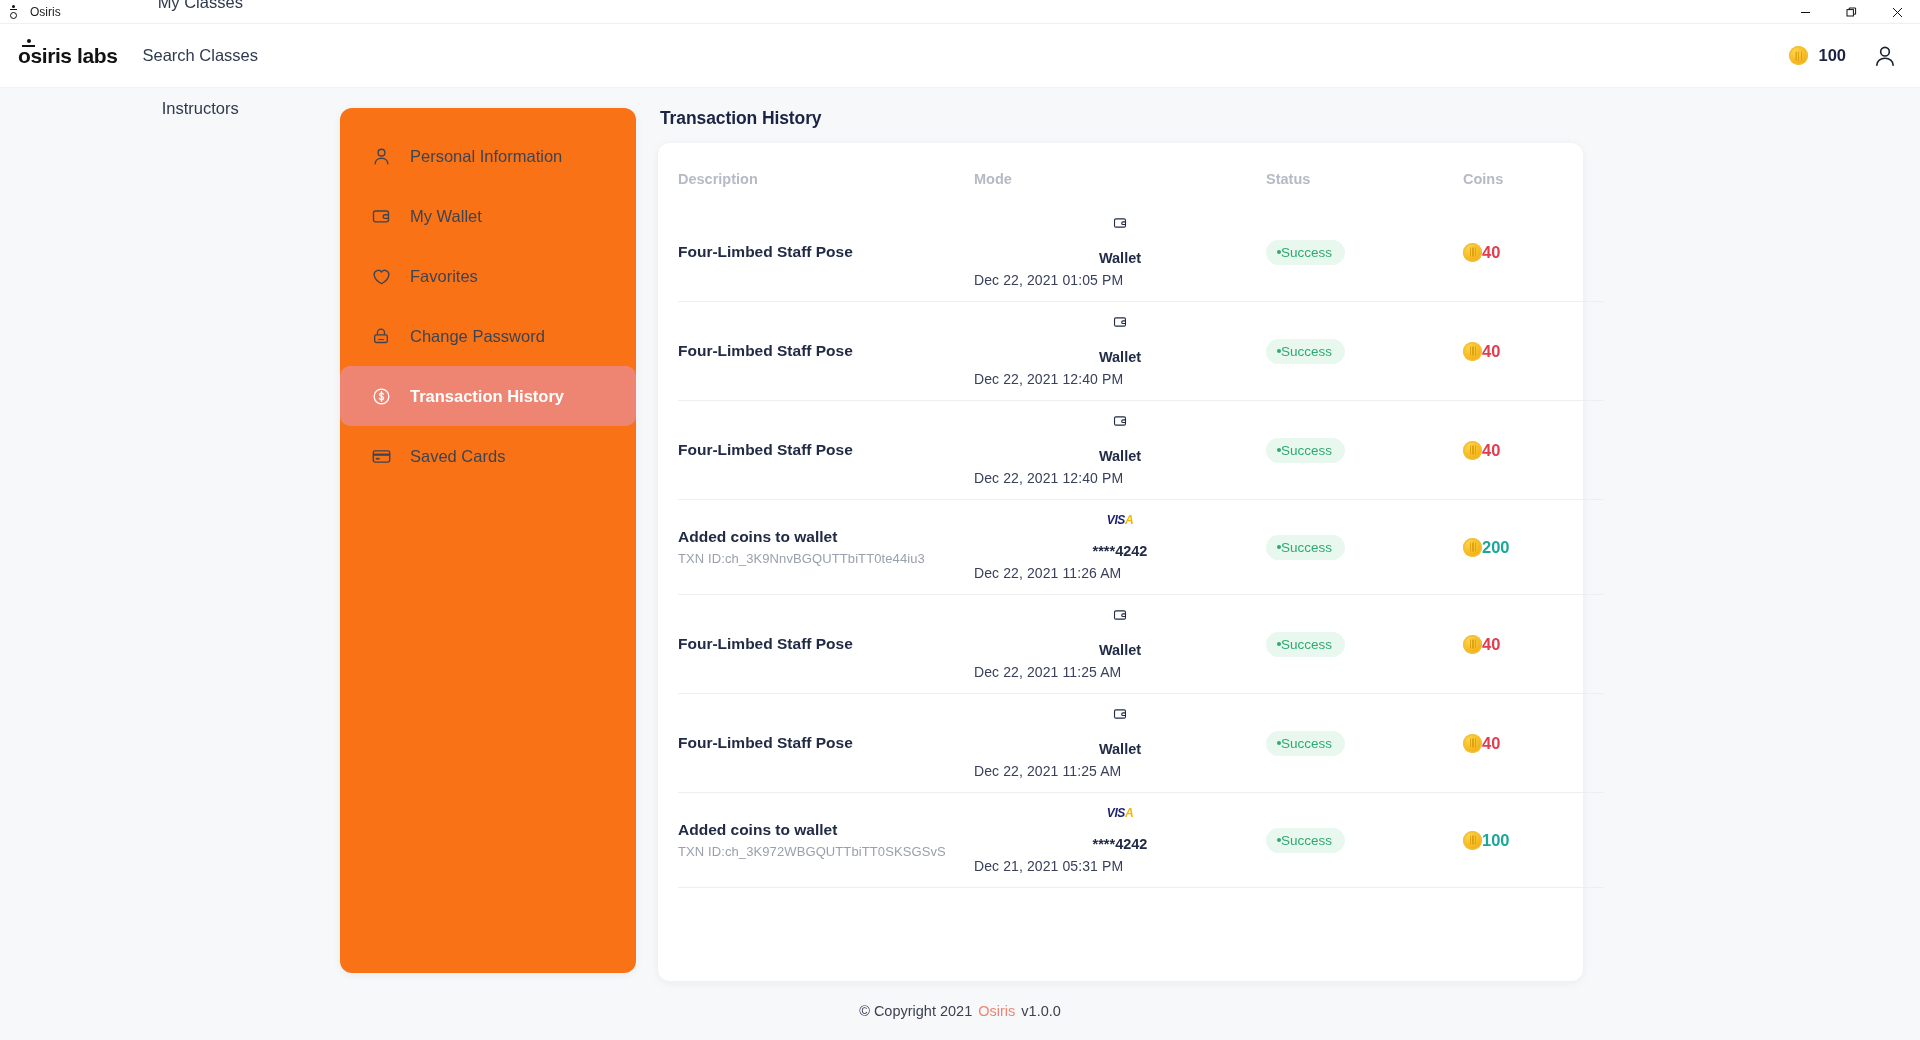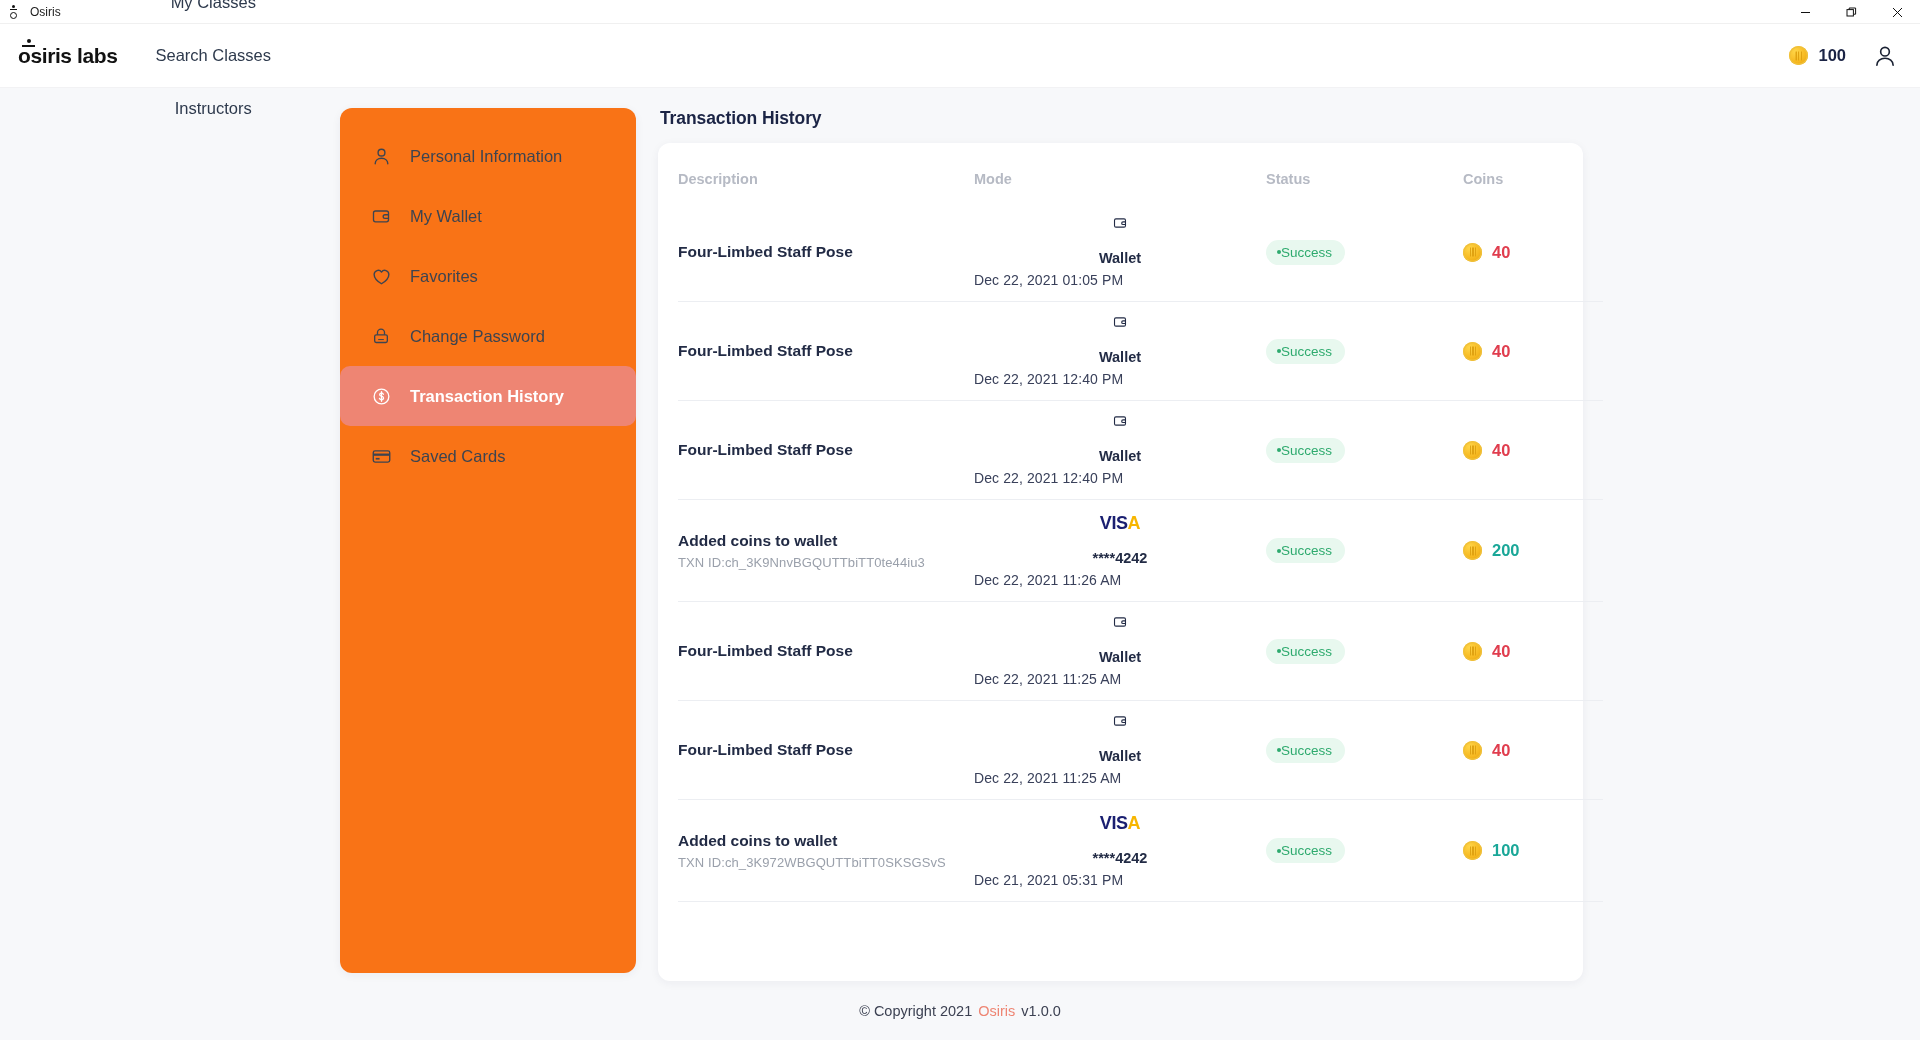--- a/index.html
+++ b/index.html
@@ -30,21 +30,21 @@
 
   
   .navbar {
     height: 64px; width: 100%;
     background: #ffffff;
     display: flex; align-items: center;
     padding: 0 24px 0 18px;
     border-bottom: 1px solid #f2f2f4;
     position: relative;
   }
-  .brand { display:flex; align-items:flex-end; position: relative; margin-right: 38px; }
+  .brand { display:flex; align-items:flex-end; position: relative; margin-right: 25px; }
   .brand-text { font-size: 21px; font-weight: 700; color: #121212; letter-spacing: -0.4px; }
   .brand-dot { position:absolute; left: 9px; top: -5px; width: 4px; height: 4px; border-radius: 50%; background:#121212; }
   .brand-bar { position:absolute; left: 4px; top: 1px; width: 13px; height: 2px; background:#121212; }
   .navlinks { display:flex; align-items:center; gap: 34px; flex-direction: column; }
   .navlink { font-size: 16.5px; color: #2e3a4d; cursor:pointer; }
   .nav-right { position:absolute; right: 22px; display:flex; align-items:center; gap: 26px; }
   .coin-wrap { display:flex; align-items:center; gap: 10px; cursor:pointer; }
   .coin {
     width:19px; height:19px; border-radius:50%;
     background: radial-gradient(circle at 35% 30%, #ffd64a 0%, #f6b71e 58%, #e09b12 100%);
@@ -122,35 +122,35 @@
   table.txn td { padding: 13px 0 13px 0; border-bottom: 1px solid #eceef2; vertical-align: middle; }
   table.txn tr:last-child td { border-bottom: 1px solid #eceef2; }
 
   .desc-main { font-size: 15.5px; font-weight: 700; color:#222b45; }
   .desc-sub  { font-size: 13px; color:#9aa0ab; margin-top: 5px; letter-spacing: 0.1px; }
 
   .mode-line { display:flex; align-items:center; gap: 16px; flex-direction: column; }
   .mode-name { font-size: 14.5px; font-weight: 700; color:#222b45; }
   .mode-date { font-size: 14px; color:#39405a; margin-top: 6px; letter-spacing:0.1px; }
   .visa {
-    font-size: 18px; font-weight: 800; 
+    font-size: 12px; font-weight: 800; font-style: italic;
     color:#1a1f71; letter-spacing:-0.4px;
   }
   .visa .a { color:#f7b600; }
   .wallet-ico { width:16px; height:14px; flex:none; }
 
   .badge {
     display:inline-flex; align-items:center; gap: 0;
     background:#e8f8ef; color:#2eaa6e;
     border-radius: 14px; padding: 5px 13px 5px 11px;
     font-size: 13.5px;
   }
   .badge .dt { width:4px; height:4px; border-radius:50%; background:#2eaa6e; }
 
-  .coins-cell { display:flex; align-items:center; gap: 10px; }
+  .coins-cell { display:flex; align-items:center; }
   .coins-val { font-size: 16.5px; font-weight: 700; }
   .coins-val.debit  { color:#e03d4e; }
   .coins-val.credit { color:#1aa798; }
 
   
   .footer {
     height: 58px; display:flex; align-items:center; justify-content:center;
     font-size: 14.5px; color:#3c4152; gap: 6px;
   }
   .footer .brandname { color:#ee8573; }

